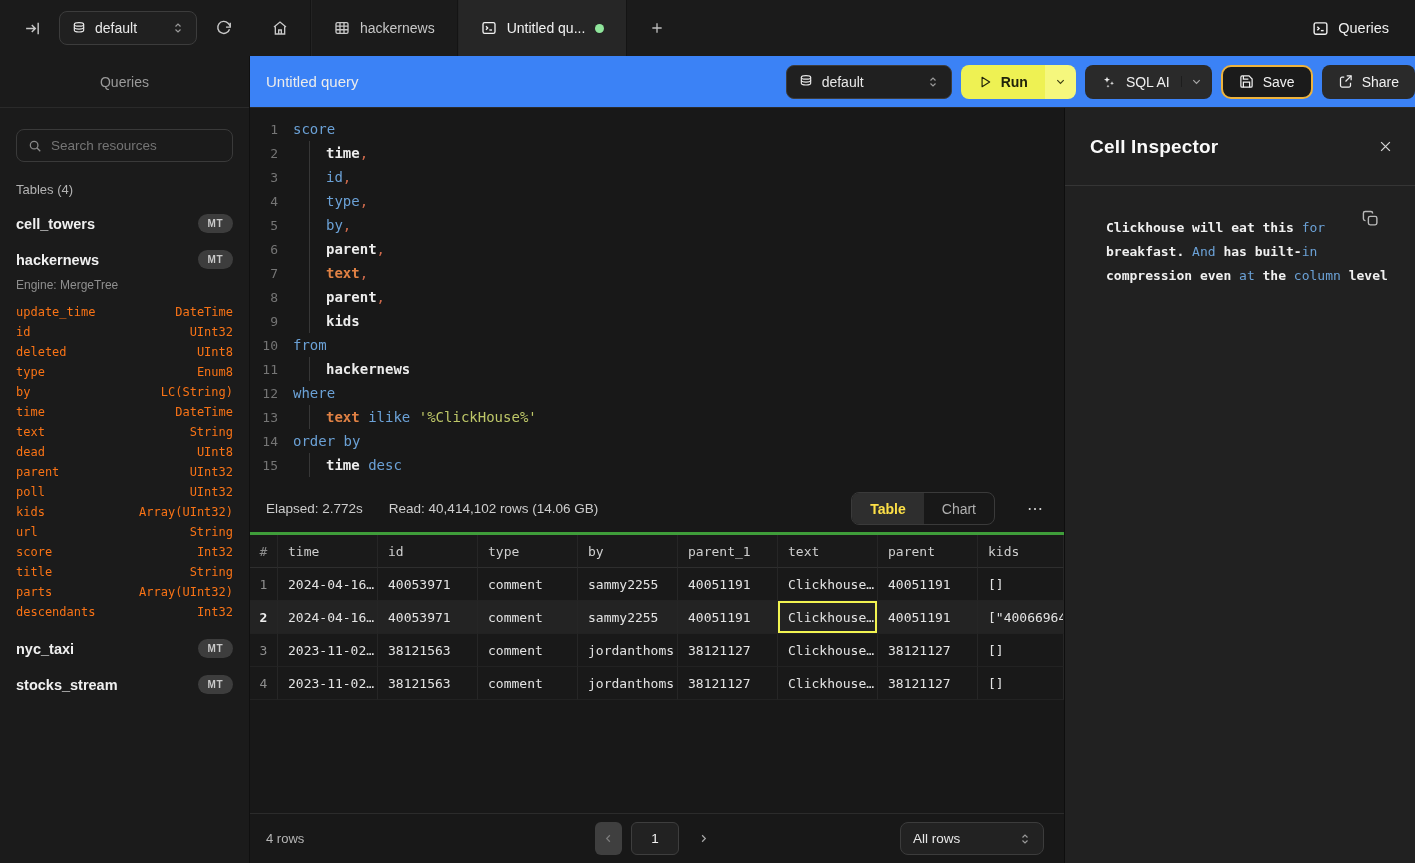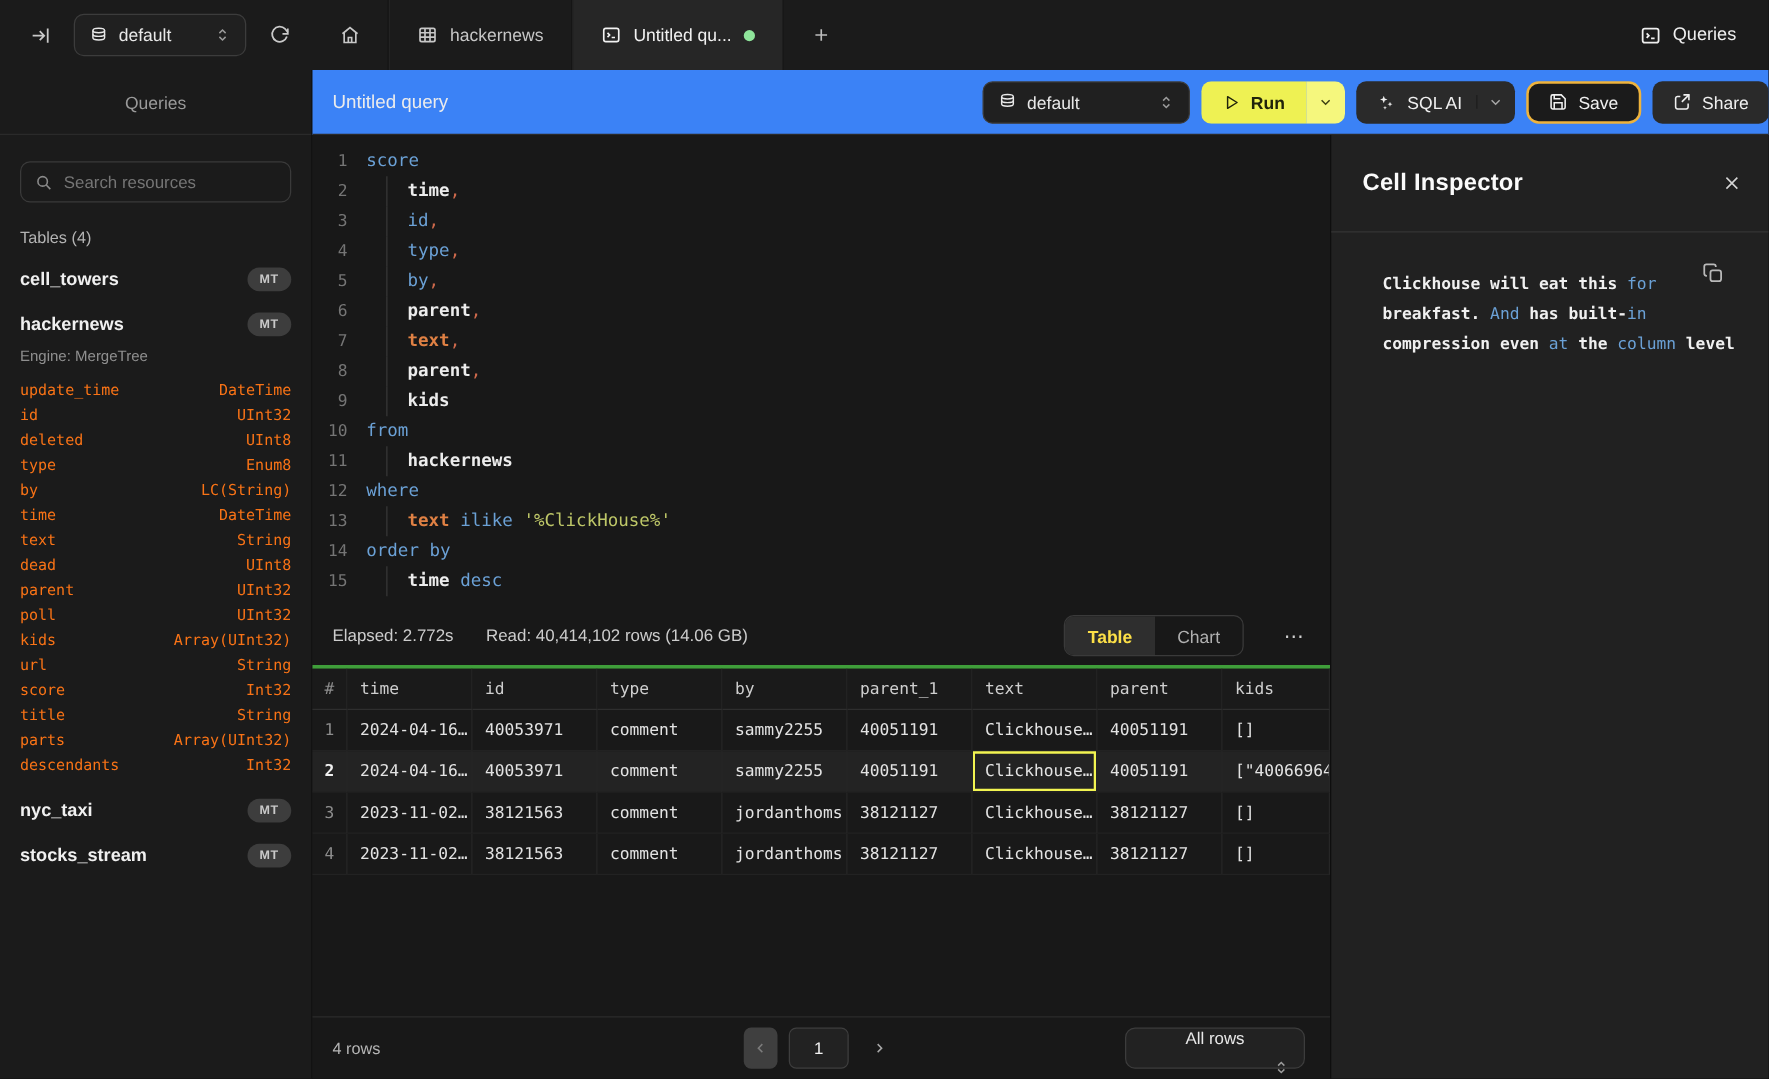--- a/index.html
+++ b/index.html
@@ -99,21 +99,21 @@
   .g-cell.sel-cell { box-shadow:inset 0 0 0 2px #f2f451; }
   .grid-spacer { flex:1; }
 
   
   .res-footer { height:50px; flex-shrink:0; border-top:1px solid #2b2b2b; display:flex; align-items:center; padding:0 20px 0 16px; position:relative; }
   .rows-label { font-size:13px; color:#b5b5b5; }
   .pager { position:absolute; left:50%; transform:translateX(-50%); display:flex; align-items:center; gap:9px; }
   .pg-prev { width:27px; height:33px; border-radius:6px; background:#3f3f3f; border:none; color:#7c7c7c; display:flex; align-items:center; justify-content:center; cursor:pointer; }
   .pg-page { width:48px; height:33px; border-radius:6px; background:#222; border:1px solid #3e3e3e; color:#f2f2f2; text-align:center; font-size:13.5px; font-family:"Liberation Sans",sans-serif; }
   .pg-next { background:none; border:none; color:#a8a8a8; display:flex; align-items:center; cursor:pointer; padding:4px 10px; }
-  .pagesize { margin-left:auto; width:144px; height:33px; background:#222;flex-direction:column; }
+  .pagesize { margin-left:auto; width:144px; height:33px; background:#222; }
   .pagesize span:first-child { font-size:13.5px; }
 
   
   .inspector { width:351px; flex-shrink:0; background:#212121; border-left:1px solid #0e0e0e; display:flex; flex-direction:column; }
   .insp-head { height:78px; flex-shrink:0; display:flex; align-items:center; padding:0 22px 0 25px; border-bottom:1px solid #353535; }
   .insp-title { font-size:19px; font-weight:700; color:#fafafa; letter-spacing:.2px; }
   .insp-close { margin-left:auto; background:none; border:none; color:#d5d5d5; cursor:pointer; font-size:15px; }
   .insp-body { position:relative; padding:30px 20px 0 41px; }
   .insp-text { width:290px; font-family:"DejaVu Sans Mono",monospace; font-size:13px; font-weight:700; line-height:24px; color:#f0f0f0; word-wrap:break-word; }
   .insp-text .k { color:#6ba1d6; font-weight:400; }

